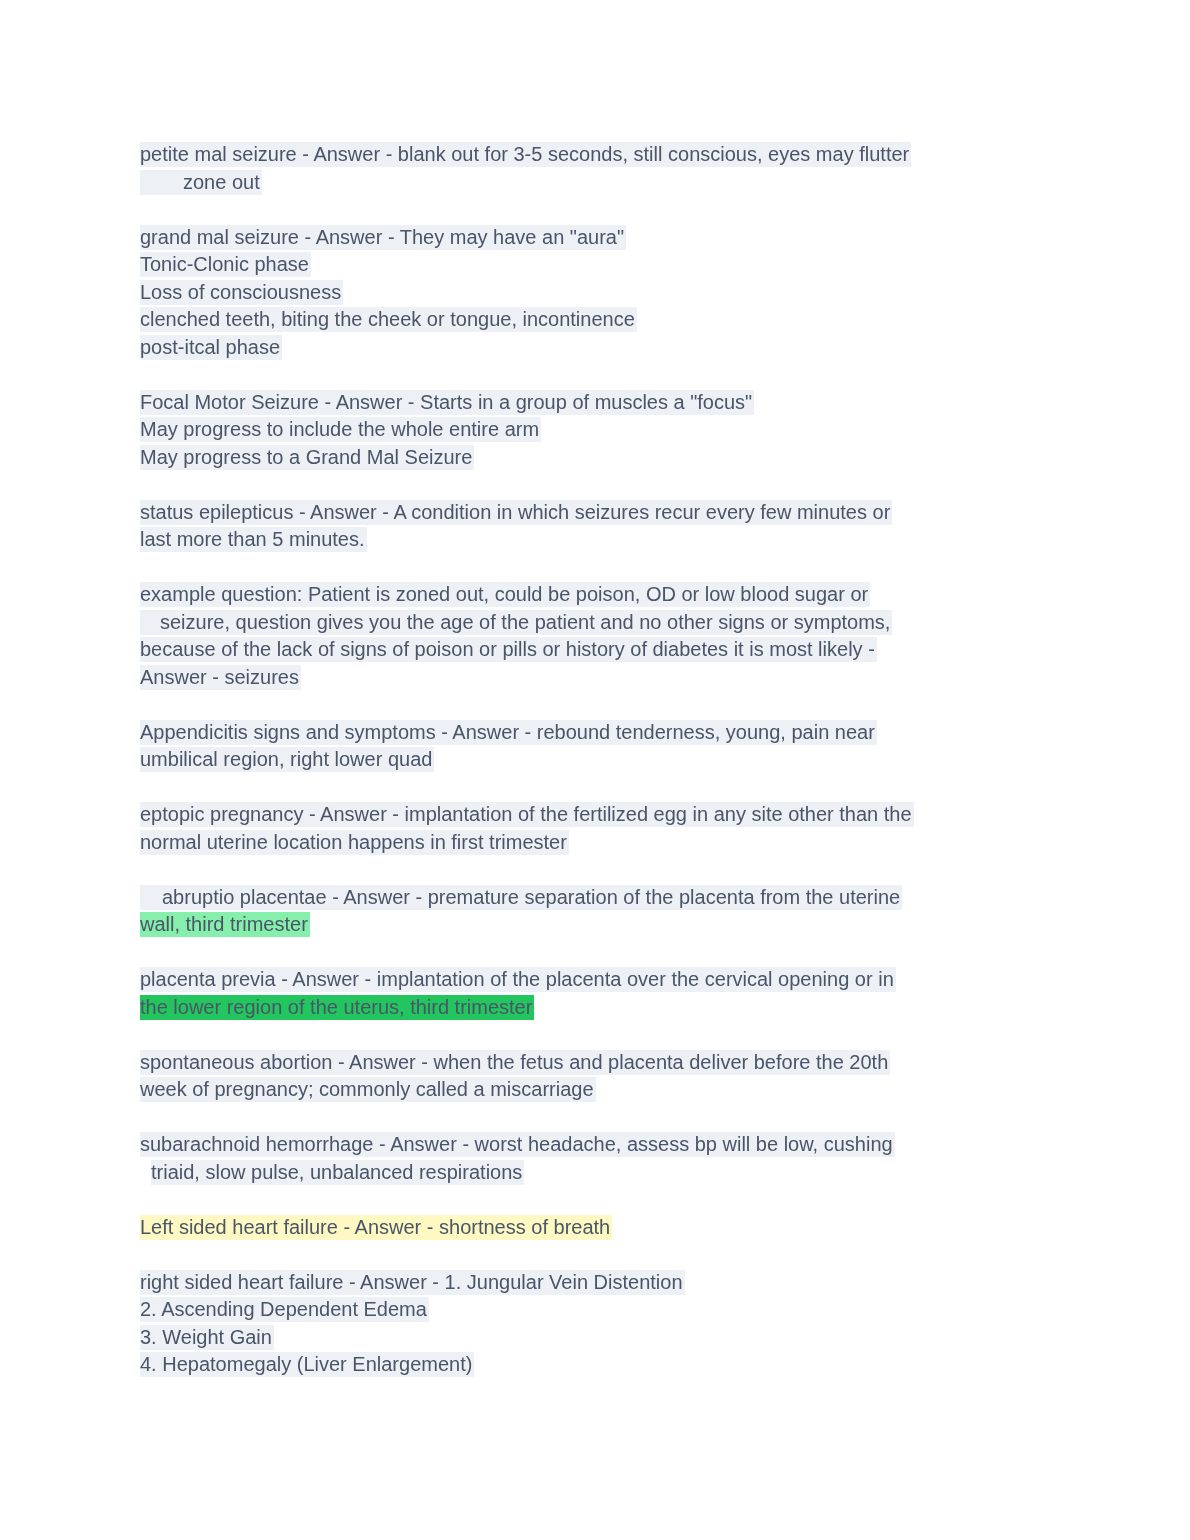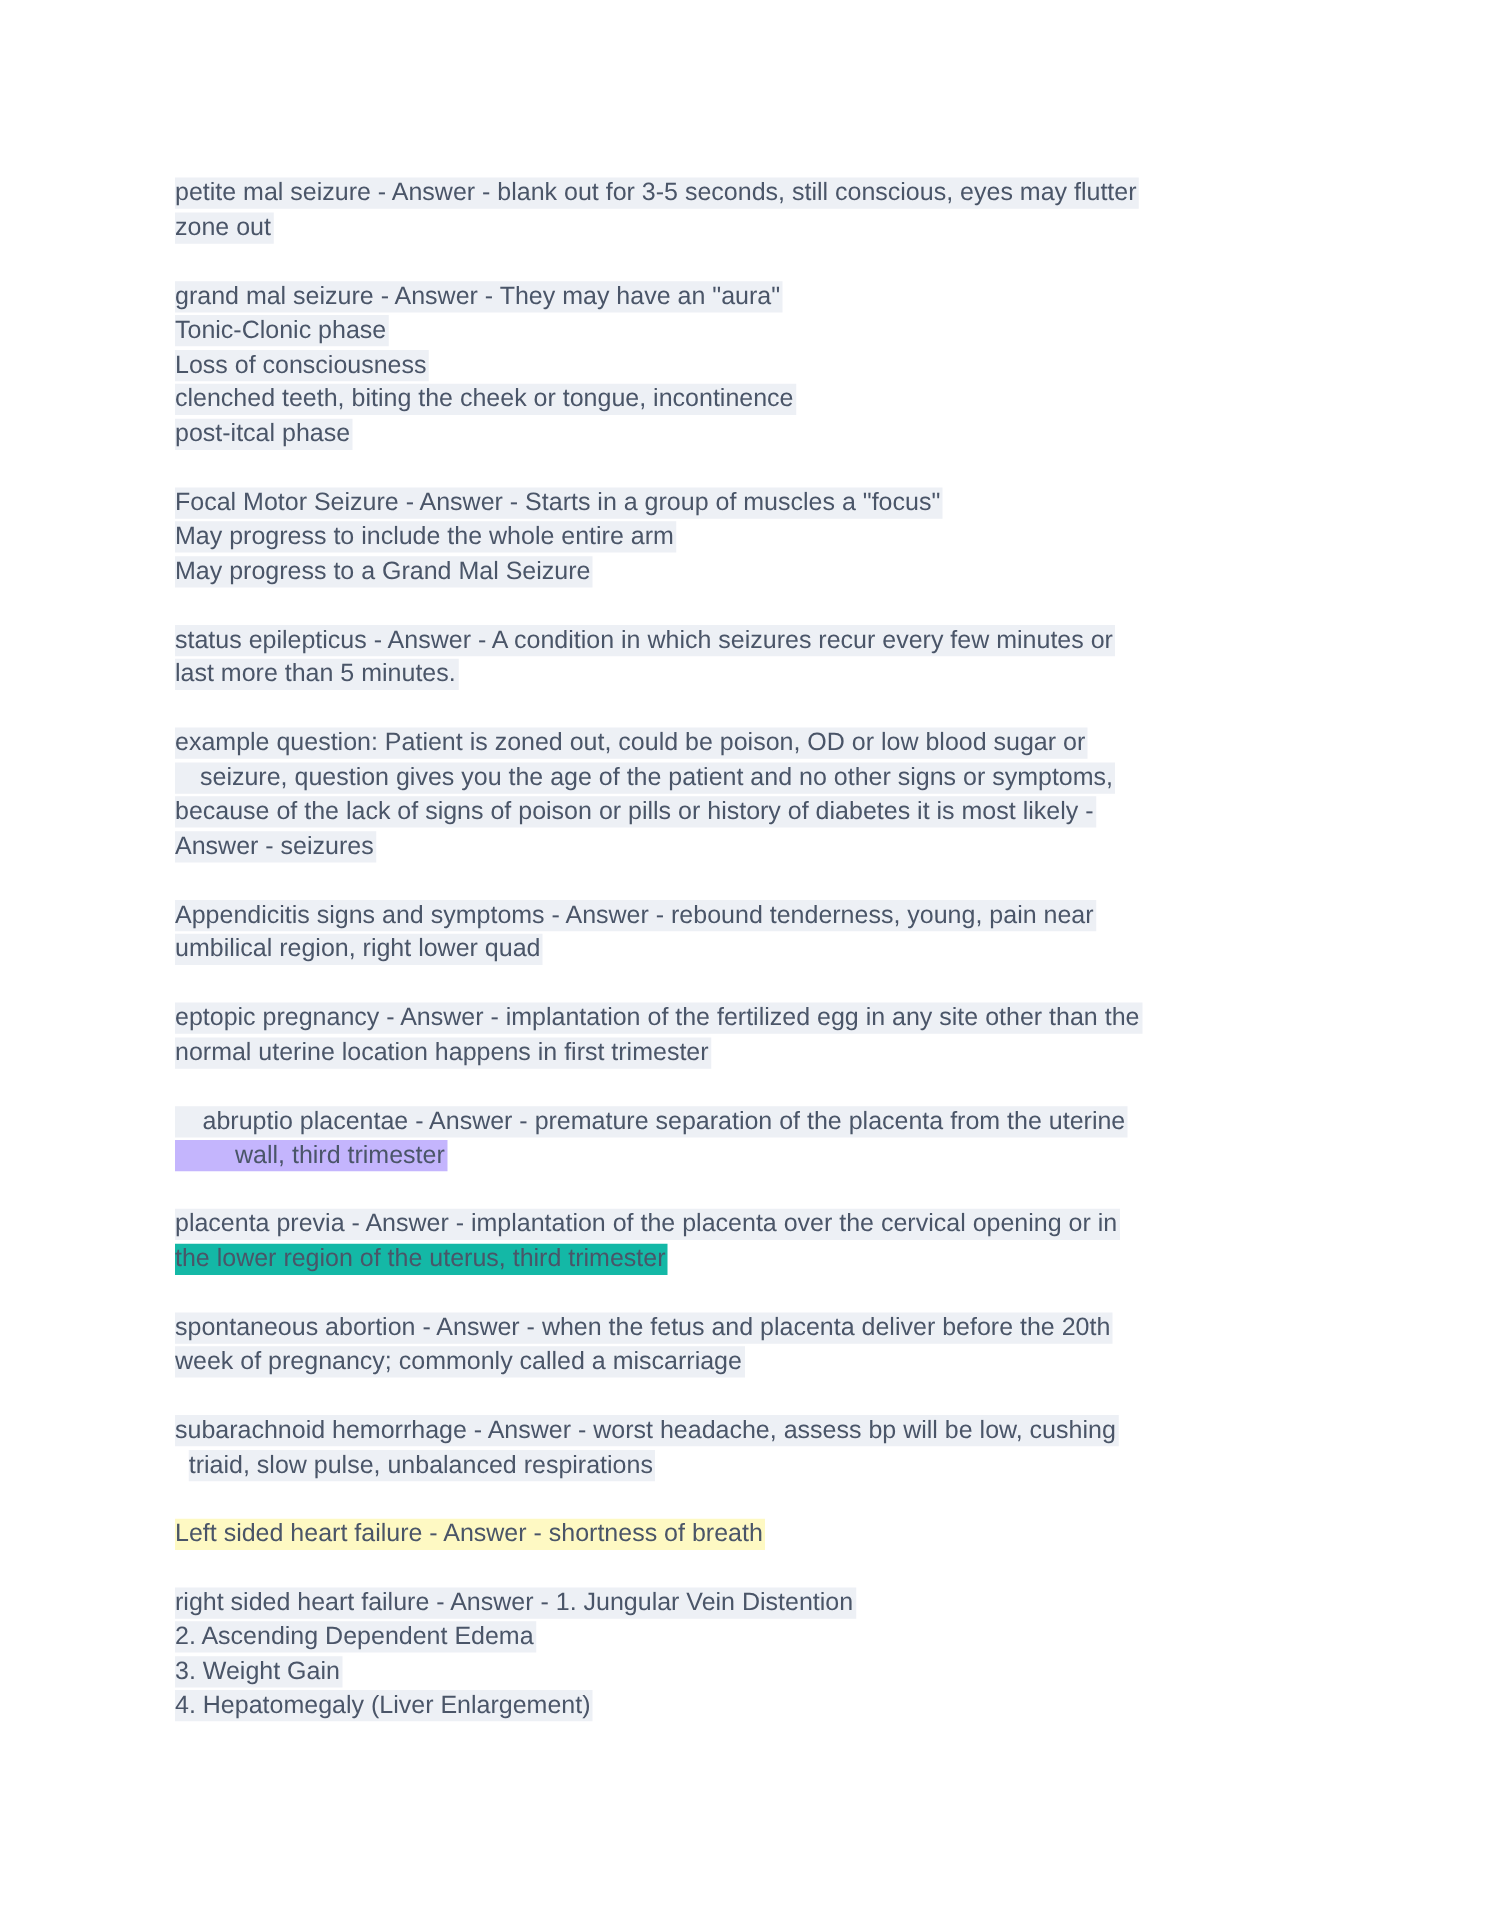--- a/index.html
+++ b/index.html
@@ -45,21 +45,21 @@
     padding: 1px 2px 2px 0;
   }
 </style>
 </head>
 <body>
 
 <div class="document-page">
   <div class="document-content" style="color: rgb(74, 85, 104);">
       <div class="paragraph">
         <div class="text-line"><span class="hl" style="background-color: rgb(237, 240, 245);">petite mal seizure - Answer - blank out for 3-5 seconds, still conscious, eyes may flutter</span></div>
-        <div class="text-line"><span class="hl" style="background-color: rgb(237, 240, 245);">zone out</span></div>
+        <div class="text-line"><span class="hl" style="background-color: rgb(237, 240, 245); padding-left: 43px;">zone out</span></div>
       </div>
       <div class="paragraph">
         <div class="text-line"><span class="hl" style="background-color: rgb(237, 240, 245);">grand mal seizure - Answer - They may have an "aura"</span></div>
         <div class="text-line"><span class="hl" style="background-color: rgb(237, 240, 245);">Tonic-Clonic phase</span></div>
         <div class="text-line"><span class="hl" style="background-color: rgb(237, 240, 245);">Loss of consciousness</span></div>
         <div class="text-line"><span class="hl" style="background-color: rgb(237, 240, 245);">clenched teeth, biting the cheek or tongue, incontinence</span></div>
         <div class="text-line"><span class="hl" style="background-color: rgb(237, 240, 245);">post-itcal phase</span></div>
       </div>
       <div class="paragraph">
         <div class="text-line"><span class="hl" style="background-color: rgb(237, 240, 245);">Focal Motor Seizure - Answer - Starts in a group of muscles a "focus"</span></div>
@@ -79,25 +79,25 @@
       <div class="paragraph">
         <div class="text-line"><span class="hl" style="background-color: rgb(237, 240, 245);">Appendicitis signs and symptoms - Answer - rebound tenderness, young, pain near</span></div>
         <div class="text-line"><span class="hl" style="background-color: rgb(237, 240, 245);">umbilical region, right lower quad</span></div>
       </div>
       <div class="paragraph">
         <div class="text-line"><span class="hl" style="background-color: rgb(237, 240, 245);">eptopic pregnancy - Answer - implantation of the fertilized egg in any site other than the</span></div>
         <div class="text-line"><span class="hl" style="background-color: rgb(237, 240, 245);">normal uterine location happens in first trimester</span></div>
       </div>
       <div class="paragraph">
         <div class="text-line"><span class="hl" style="background-color: rgb(237, 240, 245); padding-left: 22px;">abruptio placentae - Answer - premature separation of the placenta from the uterine</span></div>
-        <div class="text-line"><span class="hl" style="background-color: #c4b5fd; padding-left: 48px;">wall, third trimester</span></div>
+        <div class="text-line"><span class="hl" style="background-color: #86efac;">wall, third trimester</span></div>
       </div>
       <div class="paragraph">
         <div class="text-line"><span class="hl" style="background-color: rgb(237, 240, 245);">placenta previa - Answer - implantation of the placenta over the cervical opening or in</span></div>
-        <div class="text-line"><span class="hl" style="background-color: #14b8a6;">the lower region of the uterus, third trimester</span></div>
+        <div class="text-line"><span class="hl" style="background-color: #22c55e;">the lower region of the uterus, third trimester</span></div>
       </div>
       <div class="paragraph">
         <div class="text-line"><span class="hl" style="background-color: rgb(237, 240, 245);">spontaneous abortion - Answer - when the fetus and placenta deliver before the 20th</span></div>
         <div class="text-line"><span class="hl" style="background-color: rgb(237, 240, 245);">week of pregnancy; commonly called a miscarriage</span></div>
       </div>
       <div class="paragraph">
         <div class="text-line"><span class="hl" style="background-color: rgb(237, 240, 245);">subarachnoid hemorrhage - Answer - worst headache, assess bp will be low, cushing</span></div>
         <div class="text-line"><span class="hl" style="background-color: rgb(237, 240, 245); margin-left: 11px;">triaid, slow pulse, unbalanced respirations</span></div>
       </div>
       <div class="paragraph">

